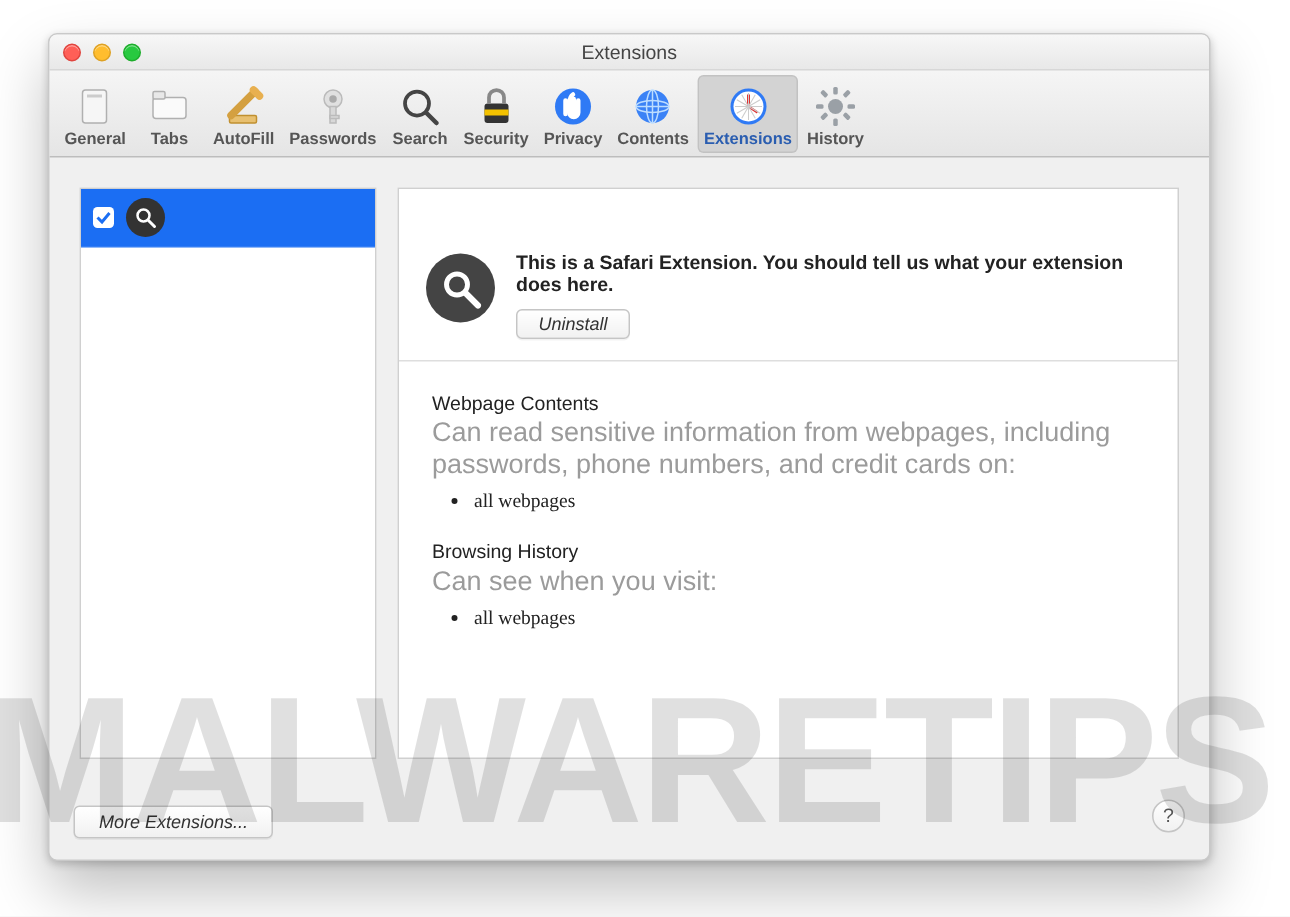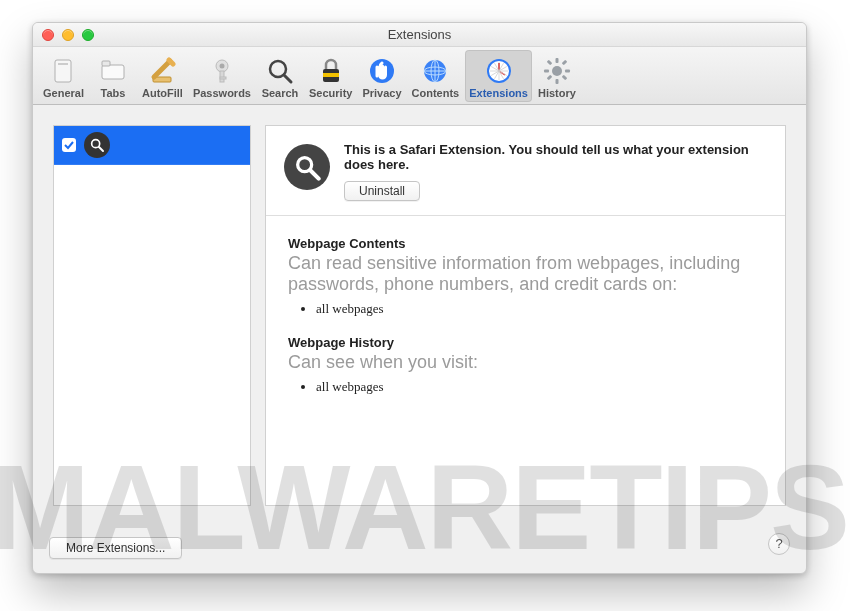--- a/index.html
+++ b/index.html
@@ -79,33 +79,34 @@
     padding:6px 8px; font-size:13px;
     border-bottom:1px solid rgba(255,255,255,0.1);
   }
   .side-check { width:14px; height:14px; background:#fff; border-radius:3px; display:flex;align-items:center;justify-content:center; }
   .side-check svg{ width:10px; height:10px; }
   .side-icon { width:26px; height:26px; border-radius:50%; background:#333; display:flex;align-items:center;justify-content:center; }
   .side-icon svg{ width:16px; height:16px; }
   .detail {
     flex:1; background:#fff; border:1px solid #d0d0d0; display:flex; flex-direction:column;
   }
-  .detail-header { padding:16px 32px 14px 18px; display:flex; gap:14px; border-bottom:1px solid #dedede; }
+  .detail-header { padding:16px 32px 14px 18px; display:flex; gap:14px; border-bottom:1px solid #dedede;margin-top:25px; }
   .big-icon { width:46px; height:46px; border-radius:50%; background:#444; display:flex;align-items:center;justify-content:center; flex-shrink:0; margin-top:2px; }
   .big-icon svg{ width:28px; height:28px; }
   .desc { font-size:13px; color:#222; }
   .desc b { font-weight:600; }
   .mac-btn {
     display:inline-block; margin-top:9px;
     font-size:12px; color:#333; background:linear-gradient(#fff,#f1f1f1);
     border:1px solid #c5c5c5; border-radius:4px; padding:2px 14px;
     box-shadow: 0 1px 0 rgba(0,0,0,0.05);
+    font-style: italic;
   }
   .detail-body { padding:20px 22px; font-size:13px; color:#333; }
-  .section-title { font-weight:700; color:#222; margin-bottom:2px; }
+  .section-title { font-weight:400; color:#222; margin-bottom:2px; }
   .section-sub { color:#9b9b9b; margin-bottom:6px; font-size:18px; }
   .bullets { padding-left:28px; margin-bottom:18px; }
   .bullets li { font-size:13px; color:#222;font-family:Liberation Serif, serif; }
   .footer {
     display:flex; justify-content:space-between; align-items:center; gap:10px;
     padding:10px 16px 14px 16px;
   }
   .help-btn {
     width:22px; height:22px; border-radius:50%; border:1px solid #c5c5c5;
     background:linear-gradient(#fff,#f1f1f1); font-size:13px; color:#555;
@@ -302,21 +303,21 @@
       </div>
       <div class="detail-body">
         <div>
           <div class="section-title">Webpage Contents</div>
           <div class="section-sub">Can read sensitive information from webpages, including passwords, phone numbers, and credit cards on:</div>
           <ul class="bullets">
             <li>all webpages</li>
           </ul>
         </div>
         <div>
-          <div class="section-title">Webpage History</div>
+          <div class="section-title">Browsing History</div>
           <div class="section-sub">Can see when you visit:</div>
           <ul class="bullets">
             <li>all webpages</li>
           </ul>
         </div>
       </div>
     </div>
   </div>
 
   <div class="footer">

